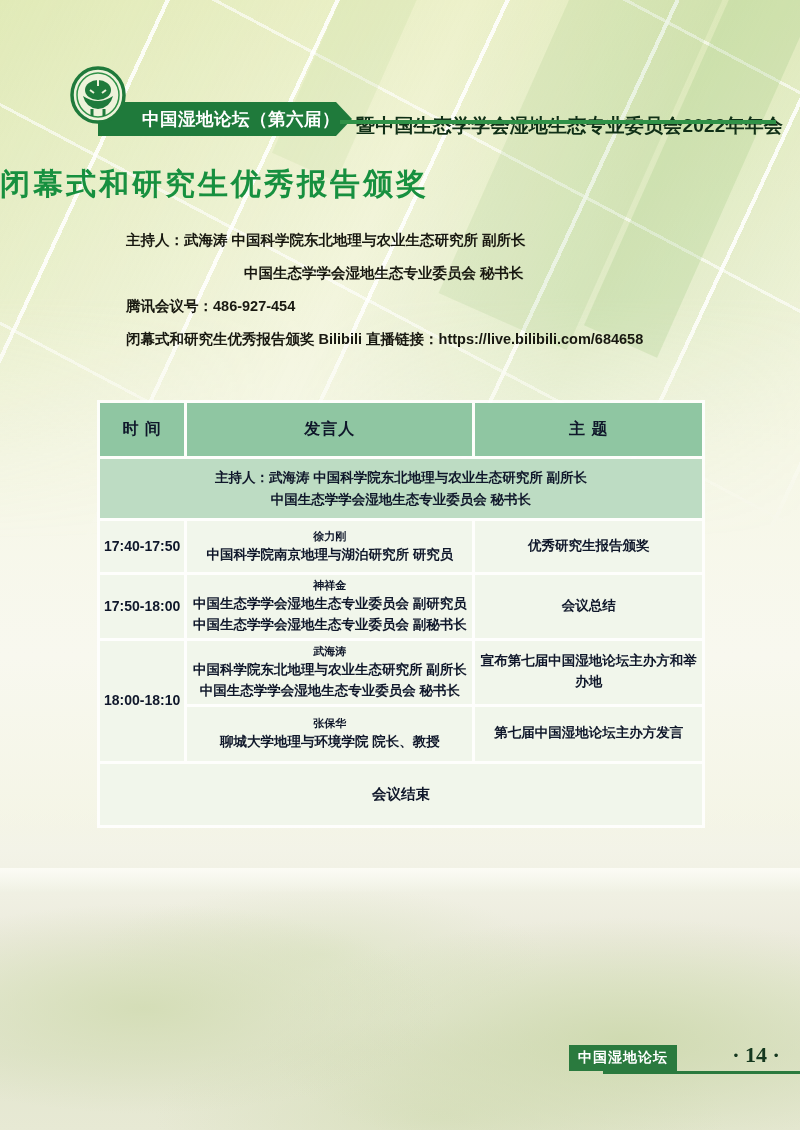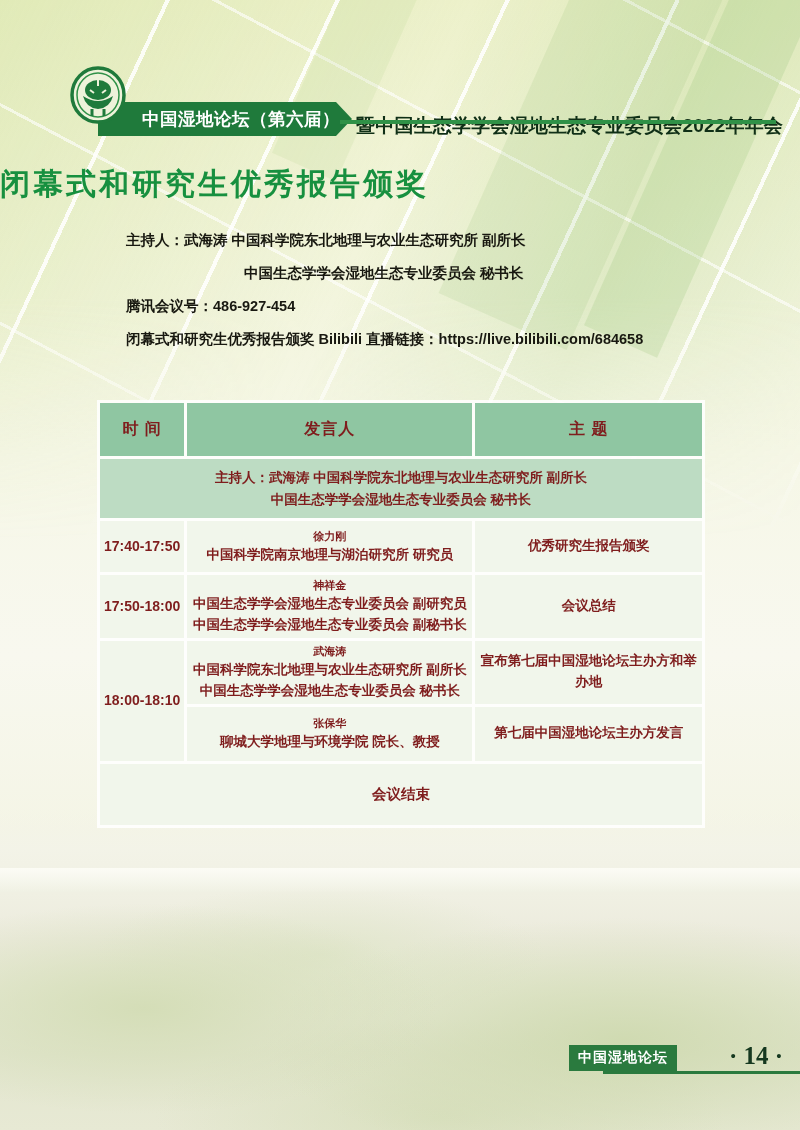--- a/index.html
+++ b/index.html
@@ -45,35 +45,35 @@
     font-size:30px;font-weight:bold;color:#17903f;letter-spacing:3px;}
   .info{position:absolute;left:126px;top:224px;width:640px;font-size:14.5px;font-weight:bold;color:#181810;}
   .info .line{height:33px;line-height:33px;white-space:nowrap;}
   .info .indent{padding-left:118px;}
   .info .url{color:#181810;text-decoration:none;}
 
   
   .program{position:absolute;left:97px;top:400px;width:608px;}
   table.sched{width:608px;border-collapse:separate;border-spacing:3px;background:rgba(255,255,255,.85);}
   table.sched td,table.sched th{padding:2px 4px;text-align:center;vertical-align:middle;
-    font-weight:bold;color:#7f1d1d;}
+    font-weight:bold;color:#0f172a;}
   th.hcell{background:#8fc6a2;font-size:16px;letter-spacing:1px;}
   td.modcell{background:#bddcc3;font-size:13.5px;line-height:1.6;}
   td.body{background:#f1f6eb;font-size:13.5px;line-height:1.55;}
   td.timecell{font-size:14px;white-space:nowrap;}
   .spk-name{font-size:11px;}
   .spk-aff{font-size:13.5px;}
 
   
   .footer-line{position:absolute;left:603px;top:1071px;width:197px;height:3px;background:#2a7a3e;}
   .footer-badge{position:absolute;left:569px;top:1045px;width:108px;height:26px;background:#2a7a3e;
     color:#fff;font-size:14px;font-weight:bold;display:flex;align-items:center;justify-content:center;
     letter-spacing:1px;}
   .footer-page{position:absolute;left:712px;top:1042px;width:88px;text-align:center;
-    font-family:"Liberation Serif","DejaVu Serif",serif;font-size:25px;font-weight:bold;color:#15381f;}
+    font-family:"Liberation Serif","DejaVu Serif",serif;font-size:22px;font-weight:bold;color:#15381f;}
 </style>
 </head>
 <body>
 
 <div class="page">
 
   <div class="bg-base"></div>
   <div class="bg-pattern"></div>
   <div class="bg-diag d1"></div>
   <div class="bg-diag d2"></div>

